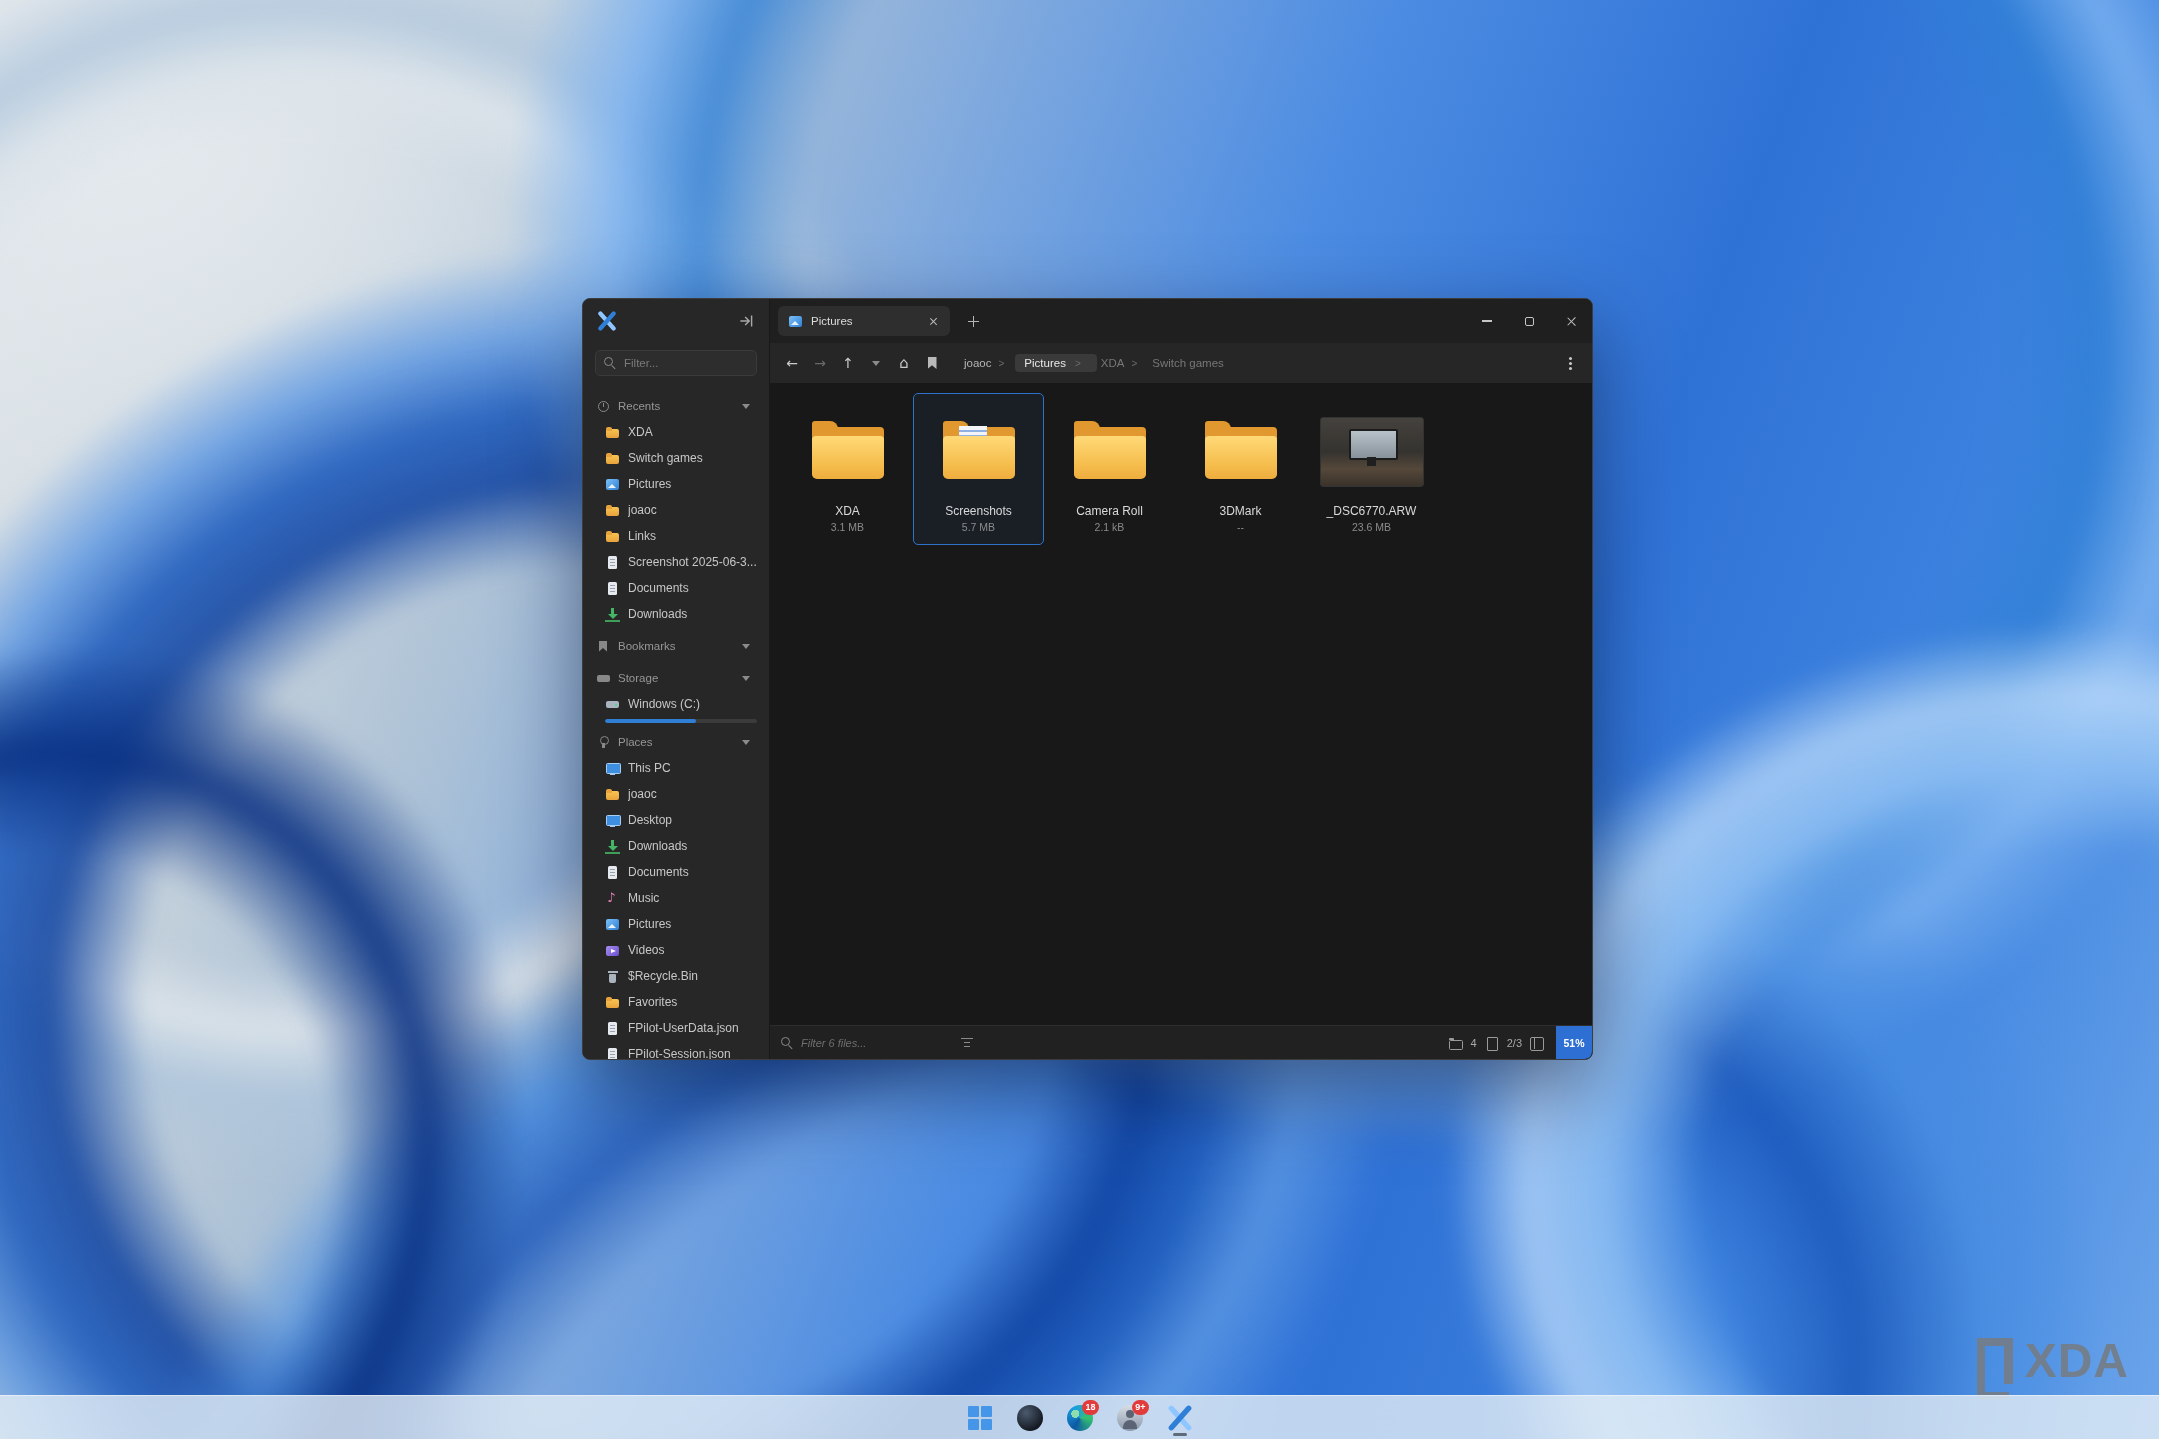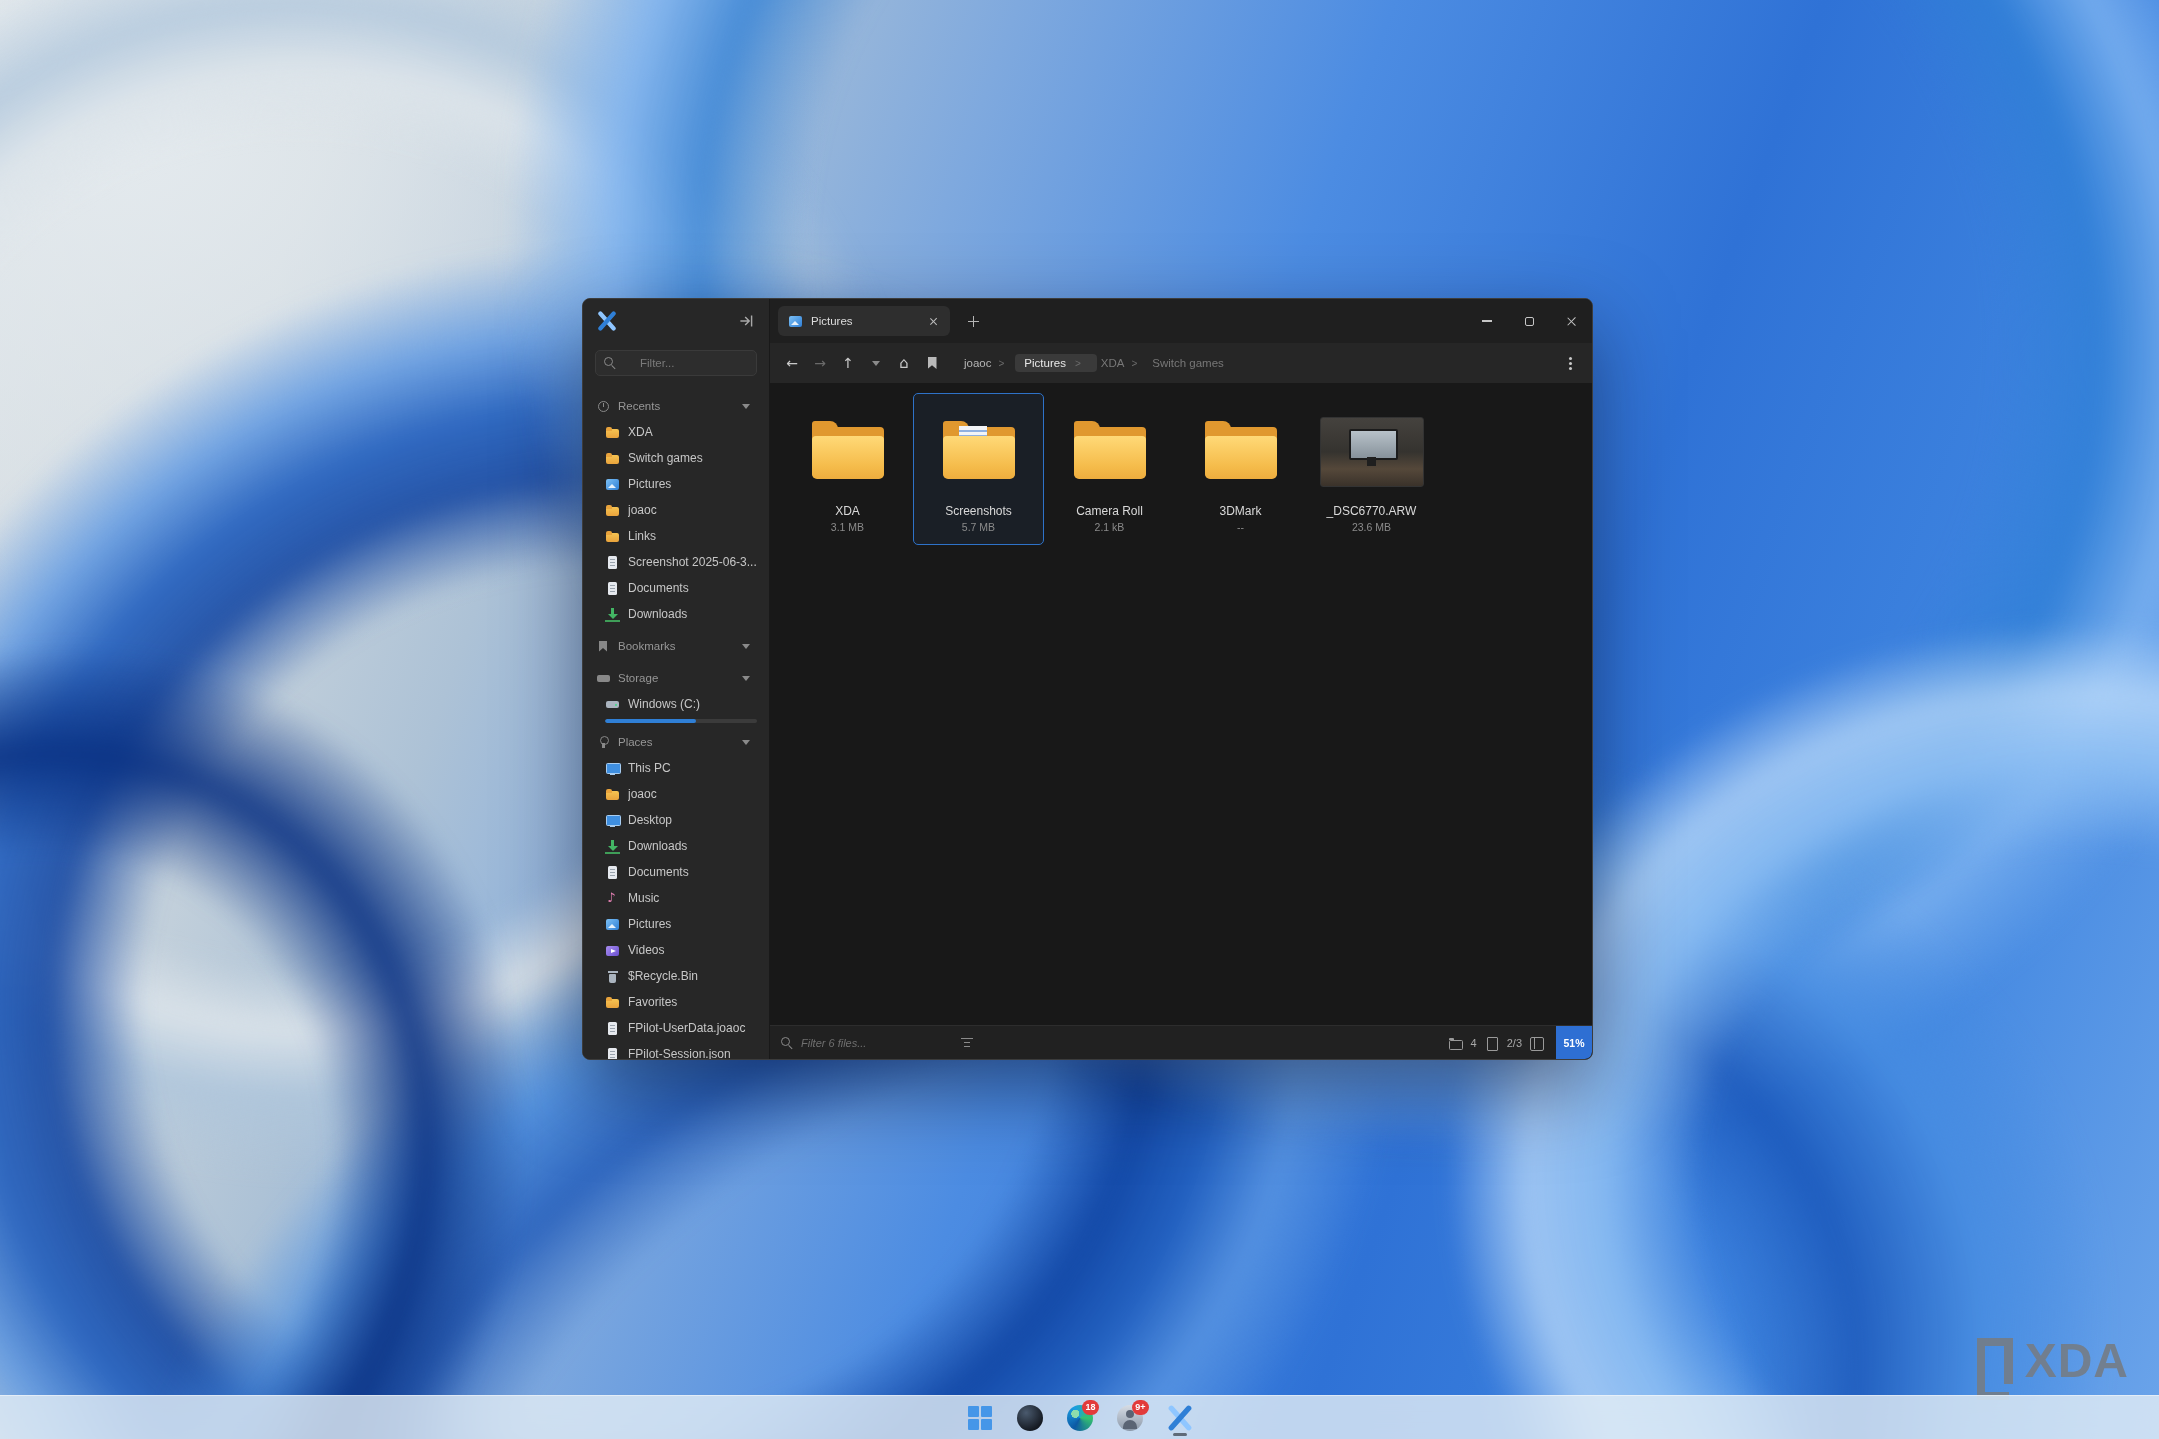--- a/index.html
+++ b/index.html
@@ -45,21 +45,21 @@
 
   
   .sidebar { grid-column:1; grid-row:1/5; background:#272727; border-right:1px solid #191919;
              display:flex; flex-direction:column; overflow:hidden; }
   .sidebar-top { height:44px; flex:0 0 44px; display:flex; align-items:center; justify-content:space-between; padding:0 12px 0 14px; }
   .app-logo { width:20px; height:20px; }
   .collapse-btn { width:22px; height:22px; display:flex; align-items:center; justify-content:center; border-radius:4px; }
   .sidebar-filter { flex:0 0 40px; padding:7px 12px; }
   .filter-box { position:relative; height:26px; }
   .filter-box input { width:100%; height:26px; background:#2d2d2d; border:1px solid #3a3a3a; border-radius:5px;
-                      color:#c9c9c9; font-size:11.5px; padding:0 8px 0 44px; outline:none;
+                      color:#c9c9c9; font-size:11.5px; padding:0 8px 0 28px; outline:none;
                       font-family:"Liberation Sans","DejaVu Sans",sans-serif; }
   .filter-box input::placeholder { color:#7a7a7a; }
   .filter-box .mag { position:absolute; left:8px; top:6px; }
   .sidebar-scroll { flex:1; overflow:hidden; padding-top:4px; }
 
   .side-section { margin-top:6px; }
   .side-header { height:26px; display:flex; align-items:center; gap:8px; padding:0 19px 0 14px; color:#979797; font-size:11.5px; }
   .side-header .sh-label { flex:1; }
   .tri-down { width:0; height:0; border-left:4px solid transparent; border-right:4px solid transparent; border-top:5px solid #8a8a8a; }
   .sh-ico { width:13px; height:13px; position:relative; opacity:.85; }
@@ -381,21 +381,21 @@
               <span class="side-label">$Recycle.Bin</span>
             </div>
 
             <div class="side-item">
               <span class="ico i-folder"></span>
               <span class="side-label">Favorites</span>
             </div>
 
             <div class="side-item">
               <span class="ico i-file"></span>
-              <span class="side-label">FPilot-UserData.joaoc</span>
+              <span class="side-label">FPilot-UserData.json</span>
             </div>
 
             <div class="side-item">
               <span class="ico i-file"></span>
               <span class="side-label">FPilot-Session.json</span>
             </div>
           </div>
       </div>
 
     </div>

